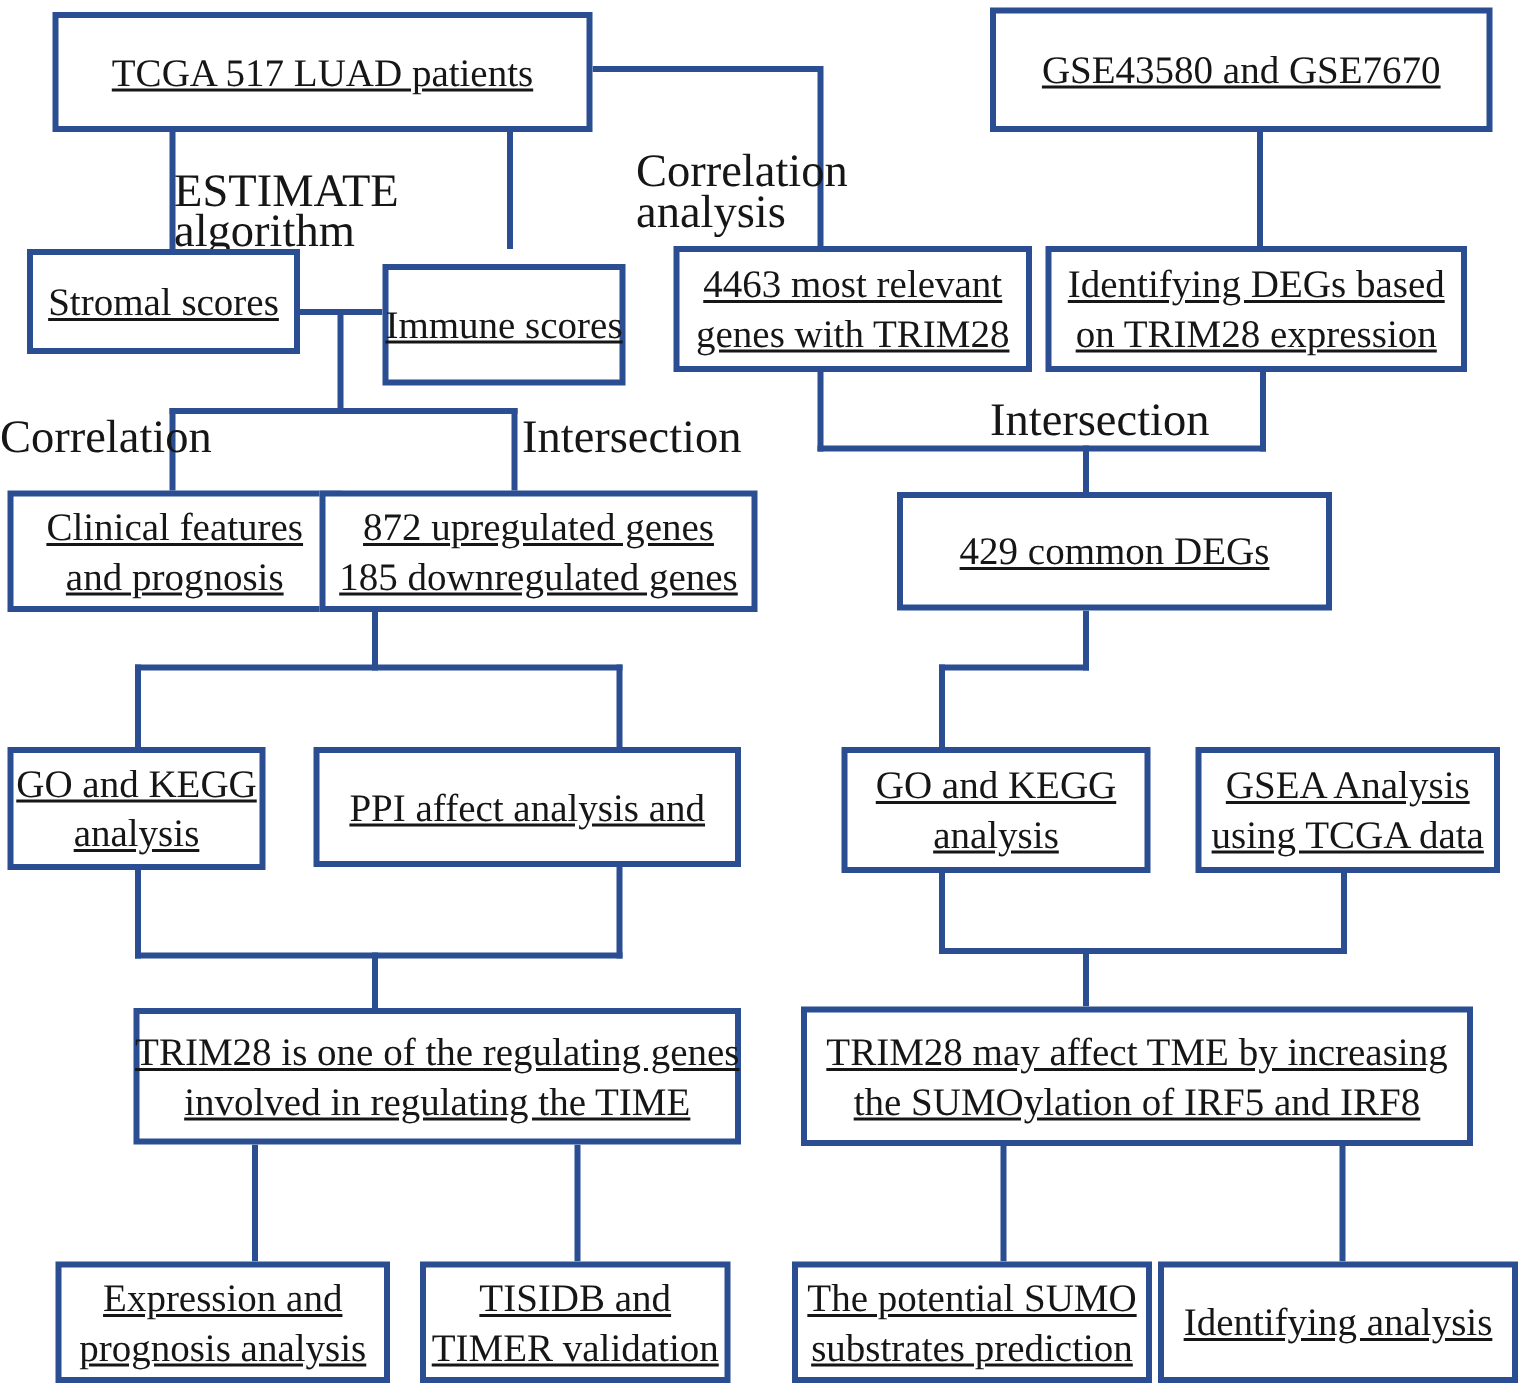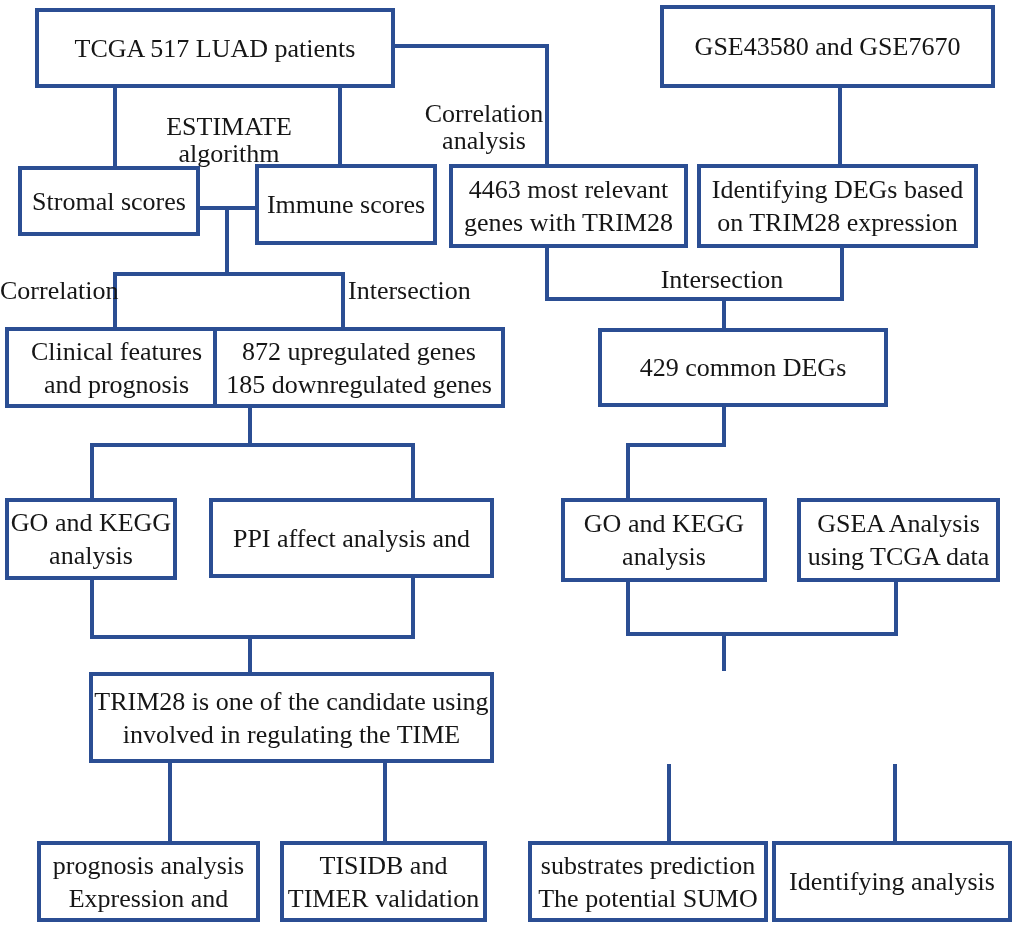--- a/index.html
+++ b/index.html
@@ -9,24 +9,24 @@
     font-family:"Liberation Serif","DejaVu Serif",serif;
     color:var(--text,#161616);
   }
   .node{
     position:absolute;box-sizing:border-box;
     border:4px solid var(--border,#2b4e93);
     background:#ffffff;
     display:flex;flex-direction:column;align-items:center;justify-content:center;
     text-align:center;font-size:26px;line-height:33px;
   }
-  .node span{white-space:nowrap;display:block;}
+  .node span{white-space:nowrap;display:block;text-decoration:underline;}
   .line{position:absolute;background:var(--border,#2b4e93);}
   .lbl{
-    position:absolute;font-size:26px;line-height:27px;text-align:center;
+    position:absolute;font-size:31px;line-height:27px;
     color:var(--text,#161616);
   }
   .lbl span{display:block;white-space:nowrap;}
 </style>
 </head>
 <body>
 
 <div class="canvas">
 
   <div class="line" style="left:113px;top:88px;width:4px;height:78px"></div>
@@ -84,21 +84,21 @@
   </div>
 
   <div class="node" style="left:660px;top:5px;width:335px;height:83px">
     <span>GSE43580 and GSE7670</span>
   </div>
 
   <div class="node" style="left:18px;top:166px;width:182px;height:70px">
     <span>Stromal scores</span>
   </div>
 
-  <div class="node" style="left:255px;top:164px;width:182px;height:81px">
+  <div class="node" style="left:255px;top:176px;width:162px;height:81px">
     <span>Immune scores</span>
   </div>
 
   <div class="node" style="left:449px;top:164px;width:239px;height:84px">
     <span>4463 most relevant</span>
     <span>genes with TRIM28</span>
   </div>
 
   <div class="node" style="left:697px;top:164px;width:281px;height:84px">
     <span>Identifying DEGs based</span>
@@ -132,37 +132,41 @@
     <span>GO and KEGG</span>
     <span>analysis</span>
   </div>
 
   <div class="node" style="left:797px;top:498px;width:203px;height:84px">
     <span>GSEA Analysis</span>
     <span>using TCGA data</span>
   </div>
 
   <div class="node" style="left:89px;top:672px;width:405px;height:91px">
-    <span>TRIM28 is one of the candidate using</span>
+    <span>TRIM28 is one of the regulating genes</span>
     <span>involved in regulating the TIME</span>
   </div>
 
+  <div class="node" style="left:534px;top:671px;width:448px;height:93px">
+    <span>TRIM28 may affect TME by increasing</span>
+    <span>the SUMOylation of IRF5 and IRF8</span>
+  </div>
 
   <div class="node" style="left:37px;top:841px;width:223px;height:81px">
+    <span>Expression and</span>
     <span>prognosis analysis</span>
-    <span>Expression and</span>
   </div>
 
   <div class="node" style="left:280px;top:841px;width:207px;height:81px">
     <span>TISIDB and</span>
     <span>TIMER validation</span>
   </div>
 
   <div class="node" style="left:528px;top:841px;width:240px;height:81px">
+    <span>The potential SUMO</span>
     <span>substrates prediction</span>
-    <span>The potential SUMO</span>
   </div>
 
   <div class="node" style="left:772px;top:841px;width:240px;height:81px">
     <span>Identifying analysis</span>
   </div>
 
 </div>
 
 </body></html>

